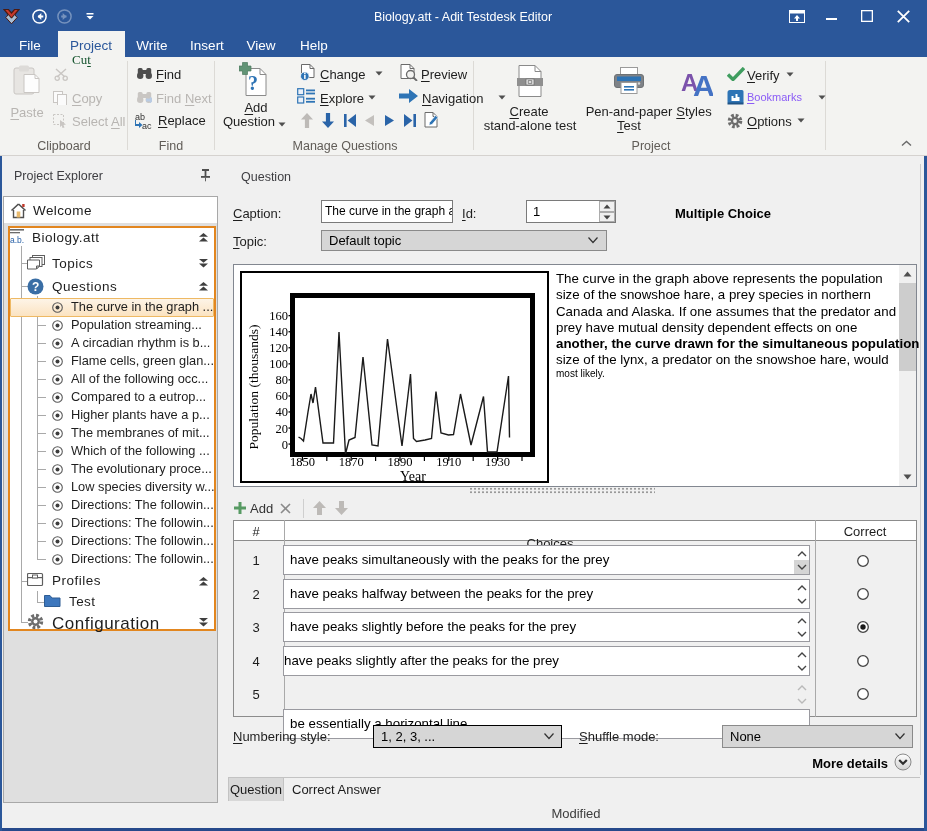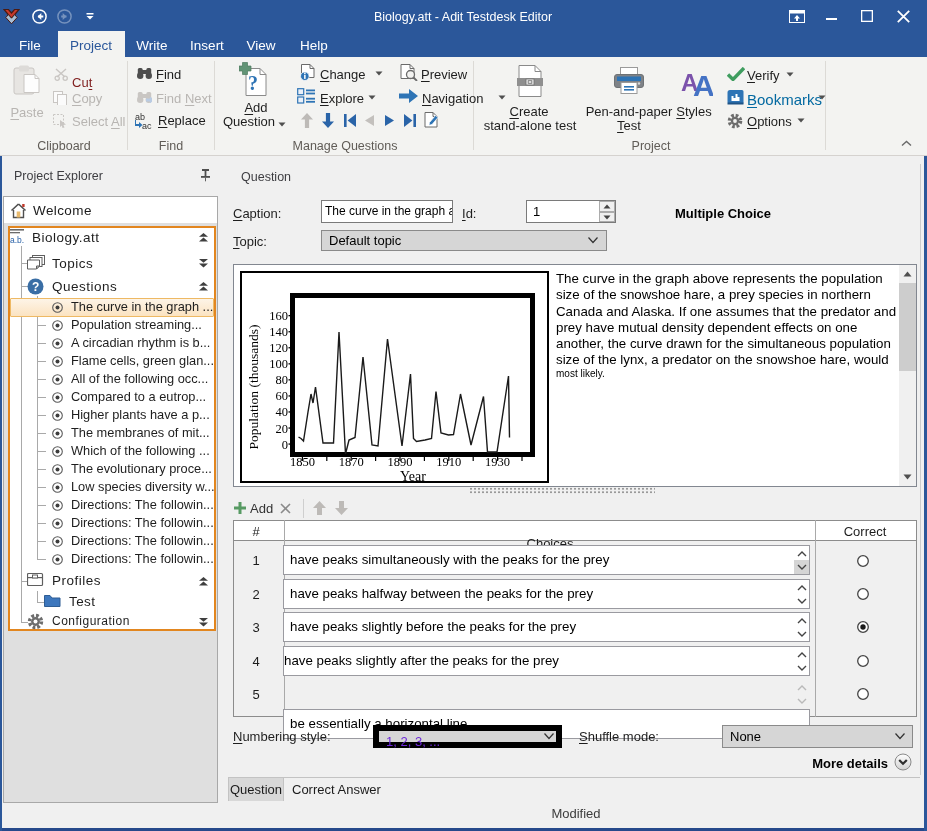--- a/index.html
+++ b/index.html
@@ -68,21 +68,21 @@
 <rect x="6" y="0.5" width="10" height="6" rx="1.5" fill="#dddbd8"></rect>
 <path d="M11,9.5 h11 l4,4 v14 h-15 z" fill="#fdfdfd" stroke="#c9c6c3"></path>
 <path d="M22,9.5 v4 h4" fill="none" stroke="#c9c6c3"></path>
   </svg>
 <div class="a" style="left:-123px;top:105px;width:300px;text-align:center;font-size:13px;color:#b8b5b2;font-weight:normal;white-space:nowrap;"><u>P</u>aste</div>
 <svg class="a" style="left:54px;top:68px;" width="15" height="13" viewBox="0 0 15 13">
     <path d="M2,1 L11,9 M12,1 L3,9" stroke="#c9c6c3" stroke-width="1.4"></path>
     <circle cx="3.2" cy="10.2" r="2.1" fill="none" stroke="#c9c6c3" stroke-width="1.3"></circle>
     <circle cx="11.2" cy="10.2" r="2.1" fill="none" stroke="#c9c6c3" stroke-width="1.3"></circle>
   </svg>
-<div class="a" style="left:72px;top:75px;font-size:13px;color:#7f1d1d;font-weight:normal;white-space:nowrap;">Cu<u>t</u></div>
+<div class="a" style="left:72px;top:52px;font-size:13px;color:#14532d;font-weight:normal;white-space:nowrap;font-family:Liberation Serif, serif;">Cu<u>t</u></div>
 <svg class="a" style="left:53px;top:91px;" width="15" height="14" viewBox="0 0 15 14">
     <rect x="0.5" y="0.5" width="9" height="11" fill="#fbfbfb" stroke="#c9c6c3"></rect>
     <rect x="4.5" y="3.5" width="9" height="11" fill="#fbfbfb" stroke="#c9c6c3"></rect>
   </svg>
 <div class="a" style="left:72px;top:91px;font-size:13px;color:#b8b5b2;font-weight:normal;white-space:nowrap;"><u>C</u>opy</div>
 <svg class="a" style="left:53px;top:114px;" width="15" height="14" viewBox="0 0 15 14">
     <rect x="0.5" y="0.5" width="10" height="10" fill="none" stroke="#c9c6c3" stroke-dasharray="2,1.5"></rect>
     <path d="M7,6 L13,10.5 L10.5,11 L11.5,13.5 L9.5,14 L8.8,11.5 L7,13 z" fill="#c9c6c3"></path>
   </svg>
 <div class="a" style="left:72px;top:114px;font-size:13px;color:#b8b5b2;font-weight:normal;white-space:nowrap;">Select <u>A</u>ll</div>
@@ -212,21 +212,21 @@
   </svg>
 <div class="a" style="left:747px;top:68px;font-size:13px;color:#1e1e1e;font-weight:normal;white-space:nowrap;"><u>V</u>erify</div>
 <svg class="a" style="left:786px;top:72px;" width="8" height="5" viewBox="0 0 8 5">
     <path d="M0.5,0.5 L7.5,0.5 L4,4.5 z" fill="#4f4f4f"></path>
   </svg>
 <svg class="a" style="left:727px;top:90px;" width="17" height="16" viewBox="0 0 17 16">
     <path d="M3,0 h12 a1.5,1.5 0 0 1 1.5,1.5 v11 a1.5,1.5 0 0 1 -1.5,1.5 h-12 a2.5,2.5 0 0 1 -2.5,-2.5 v-9 a2.5,2.5 0 0 1 2.5,-2.5 z" fill="#2e74b5"></path>
     <rect x="0.5" y="12.5" width="16" height="2" fill="#1f5385"></rect>
     <path d="M4.5,11 v-5 h2 v2 h2 v-4 h2 v3 h2 v4 z" fill="#fff"></path>
   </svg>
-<div class="a" style="left:747px;top:91px;font-size:15px;color:#0369a1;font-weight:normal;white-space:nowrap;text-align:center;"><u>B</u>ookmarks</div>
+<div class="a" style="left:747px;top:91px;font-size:11px;color:#8b5cf6;font-weight:normal;white-space:nowrap;text-align:center;"><u>B</u>ookmarks</div>
 <svg class="a" style="left:818px;top:95px;" width="8" height="5" viewBox="0 0 8 5">
     <path d="M0.5,0.5 L7.5,0.5 L4,4.5 z" fill="#4f4f4f"></path>
   </svg>
 <svg class="a" style="left:727px;top:113px;" width="16" height="16" viewBox="0 0 16 16">
     <circle cx="8" cy="8" r="5.6" fill="none" stroke="#6d6d6d" stroke-width="3.4" stroke-dasharray="2.6 1.8"></circle>
     <circle cx="8" cy="8" r="4.2" fill="#6d6d6d"></circle>
     <circle cx="8" cy="8" r="1.9" fill="#f3f3f1"></circle>
   </svg>
 <div class="a" style="left:747px;top:114px;font-size:13px;color:#1e1e1e;font-weight:normal;white-space:nowrap;"><u>O</u>ptions</div>
 <svg class="a" style="left:797px;top:118px;" width="8" height="5" viewBox="0 0 8 5">
@@ -374,21 +374,21 @@
 <div class="a" style="left:52px;top:573px;font-size:13.5px;color:#1e1e1e;font-weight:normal;white-space:nowrap;letter-spacing:0.5px">Profiles</div>
 <svg class="a" style="left:44px;top:594px;" width="17" height="14" viewBox="0 0 17 14">
     <path d="M0.5,1.5 h5.5 l2,2.5 h8 v8.5 h-15.5 z" fill="#3d77bd" stroke="#2e5d94"></path>
   </svg>
 <div class="a" style="left:69px;top:594px;font-size:13.5px;color:#1e1e1e;font-weight:normal;white-space:nowrap;letter-spacing:0.4px">Test</div>
 <svg class="a" style="left:27px;top:613px;" width="17" height="17" viewBox="0 0 17 17">
     <circle cx="8.5" cy="8.5" r="5.9" fill="none" stroke="#6d6d6d" stroke-width="3.6" stroke-dasharray="2.7 1.9"></circle>
     <circle cx="8.5" cy="8.5" r="4.4" fill="#6d6d6d"></circle>
     <circle cx="8.5" cy="8.5" r="2" fill="#fff"></circle>
   </svg>
-<div class="a" style="left:52px;top:614px;font-size:12px;color:#1e1e1e;font-weight:normal;white-space:nowrap;letter-spacing:0.5px">Configuration</div>
+<div class="a" style="left:52px;top:614px;font-size:17px;color:#1e1e1e;font-weight:normal;white-space:nowrap;letter-spacing:0.5px">Configuration</div>
 <svg class="a" style="left:199px;top:233px;" width="9" height="9" viewBox="0 0 9 9">
     <path d="M4.5,0 L9,3.8 H0 z" fill="#3f3f3f"></path>
     <path d="M4.5,4.6 L9,8.4 H0 z" fill="#3f3f3f"></path>
   </svg>
 <svg class="a" style="left:199px;top:259px;" width="9" height="9" viewBox="0 0 9 9">
     <path d="M4.5,3.8 L0,0 H9 z" fill="#3f3f3f"></path>
     <path d="M4.5,8.4 L0,4.6 H9 z" fill="#3f3f3f"></path>
   </svg>
 <svg class="a" style="left:199px;top:282px;" width="9" height="9" viewBox="0 0 9 9">
     <path d="M4.5,0 L9,3.8 H0 z" fill="#3f3f3f"></path>
@@ -468,21 +468,21 @@
     <rect x="257.0" y="186" width="1.2" height="4" fill="#000"></rect>
     <rect x="281.4" y="186" width="1.2" height="4" fill="#000"></rect>
     <text x="173" y="210" font-size="14" text-anchor="middle" font-family="Liberation Serif" fill="#000">Year</text>
     <text x="18" y="116" font-size="13.5" text-anchor="middle" font-family="Liberation Serif" fill="#000" transform="rotate(-90,18,116)">Population (thousands)</text>
     <polyline points="58.5,166.0 61.0,167.5 63.5,170.0 68.0,141.0 71.0,123.0 73.0,132.0 75.5,116.0 83.0,172.0 93.5,172.0 99.0,61.0 105.5,183.0 109.0,169.0 115.0,166.5 123.0,86.0 132.0,174.0 138.0,175.0 147.5,68.0 162.0,175.0 170.5,103.0 173.5,167.5 176.5,170.5 185.0,169.0 191.5,167.5 196.0,120.5 201.0,162.0 208.5,164.0 213.5,163.5 220.5,123.0 231.0,174.0 243.5,125.5 247.5,181.0 257.0,181.0 268.5,105.0 269.5,166.5" fill="none" stroke="#1a1a1a" stroke-width="1.4"></polyline>
   </svg>
 <div class="a" style="left:556px;top:271px;font-size:13.3px;color:#000;font-weight:normal;white-space:nowrap;">The curve in the graph above represents the population</div>
 <div class="a" style="left:556px;top:287px;font-size:13.3px;color:#000;font-weight:normal;white-space:nowrap;">size of the snowshoe hare, a prey species in northern</div>
 <div class="a" style="left:556px;top:304px;font-size:13.3px;color:#000;font-weight:normal;white-space:nowrap;">Canada and Alaska. If one assumes that the predator and</div>
 <div class="a" style="left:556px;top:320px;font-size:13.3px;color:#000;font-weight:normal;white-space:nowrap;">prey have mutual density dependent effects on one</div>
-<div class="a" style="left:556px;top:336px;font-size:13.3px;color:#000;font-weight:normal;white-space:nowrap;">another, the curve drawn for the simultaneous population</div>
+<div class="a" style="left:556px;top:336px;font-size:13.3px;color:#000;font-weight:bold;white-space:nowrap;">another, the curve drawn for the simultaneous population</div>
 <div class="a" style="left:556px;top:352px;font-size:13.3px;color:#000;font-weight:normal;white-space:nowrap;">size of the lynx, a predator on the snowshoe hare, would</div>
 <div class="a" style="left:556px;top:368px;font-size:10px;color:#000;font-weight:normal;white-space:nowrap;">most likely.</div>
 <div class="a" style="left:469px;top:487px;width:186px;height:7px;background-image:radial-gradient(circle,#9a9a9a 0.9px,transparent 1.1px);background-size:4px 3.5px"></div>
 <svg class="a" style="left:234px;top:502px;" width="12" height="12" viewBox="0 0 12 12">
     <rect x="4.5" y="0" width="3" height="12" fill="#579a63"></rect>
     <rect x="0" y="4.5" width="12" height="3" fill="#579a63"></rect>
   </svg>
 <div class="a" style="left:250px;top:501px;font-size:13px;color:#333;font-weight:normal;white-space:nowrap;">Add</div>
 <svg class="a" style="left:280px;top:503px;" width="11" height="11" viewBox="0 0 11 11">
     <path d="M1,1 L10,10 M10,1 L1,10" stroke="#8a8a8a" stroke-width="1.6"></path>
@@ -552,21 +552,21 @@
 <svg class="a" style="left:796px;top:684px;" width="12" height="8" viewBox="0 0 12 8">
     <path d="M2,6 L6,2 L10,6" fill="none" stroke="#b9b9b9" stroke-width="1.4"></path>
   </svg>
 <svg class="a" style="left:796px;top:697px;" width="12" height="8" viewBox="0 0 12 8">
     <path d="M2,2 L6,6 L10,2" fill="none" stroke="#b9b9b9" stroke-width="1.4"></path>
   </svg>
 <svg class="a" style="left:857px;top:688.4px;" width="12" height="12" viewBox="0 0 12 12">
     <circle cx="6" cy="6" r="5.3" fill="#fff" stroke="#444" stroke-width="1.3"></circle>
   </svg>
 <div class="a" style="left:233px;top:729px;font-size:13px;color:#1e1e1e;font-weight:normal;white-space:nowrap;"><u>N</u>umbering style:</div>
-<div class="a" style="left:373px;top:725px;width:189px;height:23px;background:#d6d6d6;border:6px solid #000000;font-size:13px;color:#6d28d9;line-height:21px;padding-left:7px">1, 2, 3, ...</div>
+<div class="a" style="left:373px;top:725px;width:189px;height:23px;background:#d6d6d6;border:1px solid #000000;font-size:13px;color:#000000;line-height:21px;padding-left:7px">1, 2, 3, ...</div>
 <svg class="a" style="left:544px;top:733px;" width="10" height="7" viewBox="0 0 10 7">
     <path d="M0.5,0.5 L5,5.5 L9.5,0.5" fill="none" stroke="#333" stroke-width="1.2"></path>
   </svg>
 <div class="a" style="left:579px;top:729px;font-size:13px;color:#1e1e1e;font-weight:normal;white-space:nowrap;"><u>S</u>huffle mode:</div>
 <div class="a" style="left:722px;top:725px;width:191px;height:23px;background:#d6d6d6;border:1px solid #8a8a8a;font-size:13px;color:#000;line-height:21px;padding-left:7px">None</div>
 <svg class="a" style="left:895px;top:733px;" width="10" height="7" viewBox="0 0 10 7">
     <path d="M0.5,0.5 L5,5.5 L9.5,0.5" fill="none" stroke="#333" stroke-width="1.2"></path>
   </svg>
 <div class="a" style="left:700px;top:756px;width:188px;text-align:right;font-size:13px;font-weight:bold;color:#000">More details</div>
 <svg class="a" style="left:894px;top:753px" width="18" height="18" viewBox="0 0 18 18">

